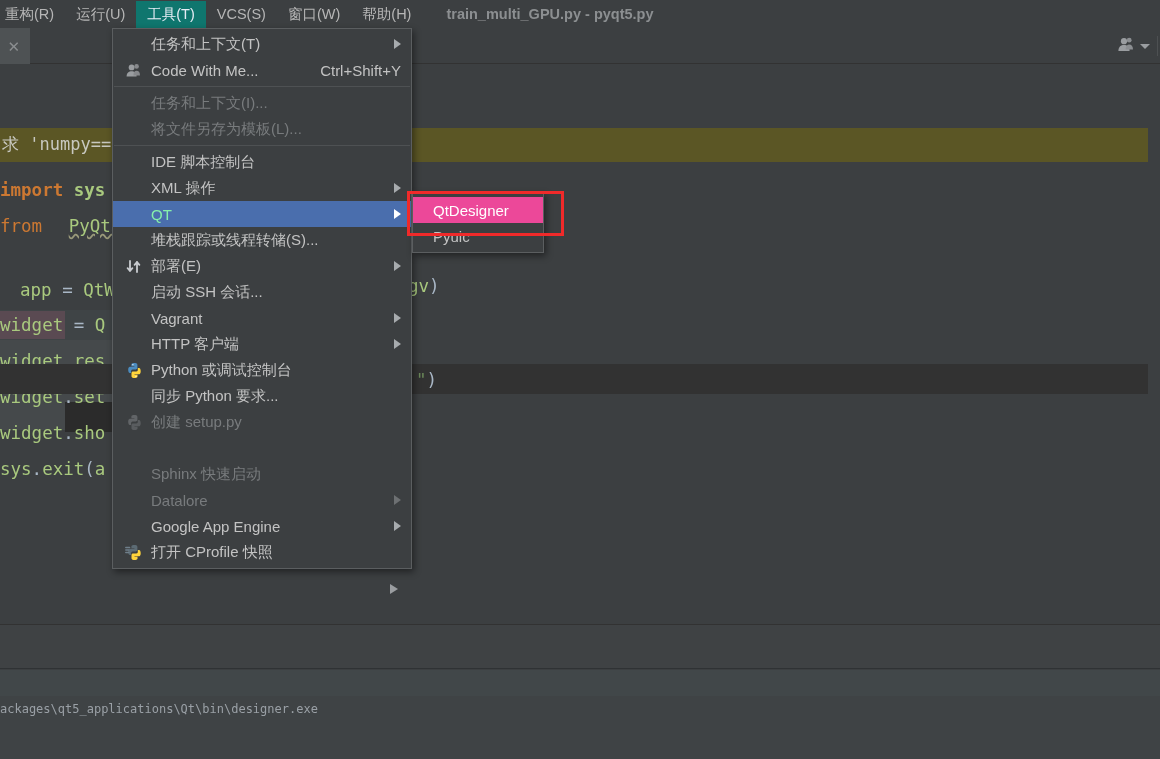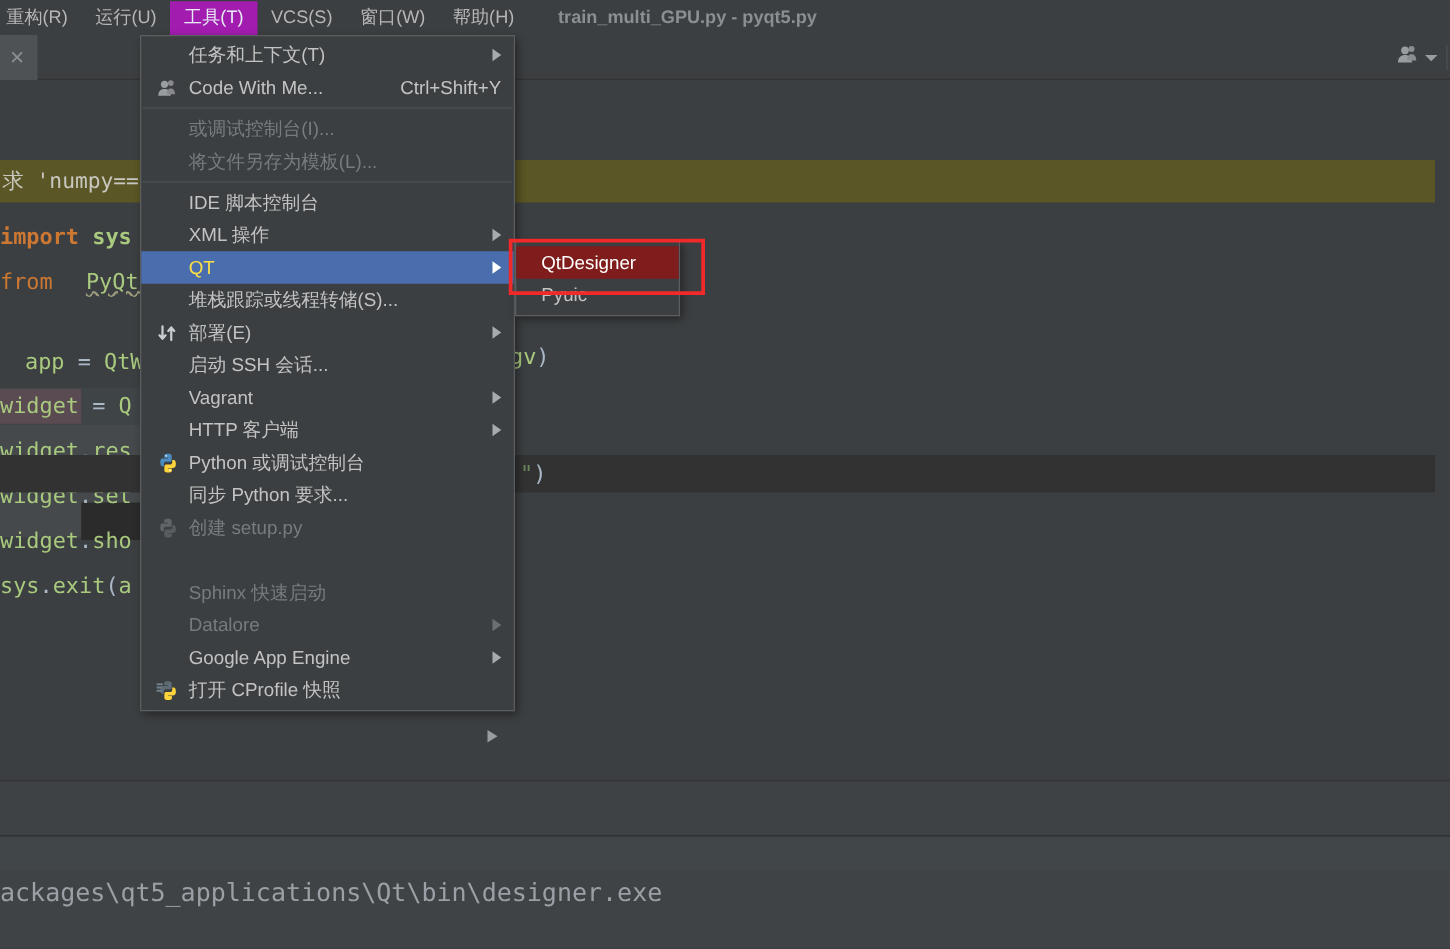--- a/index.html
+++ b/index.html
@@ -16,21 +16,21 @@
   
   .menubar {
     position: absolute; left: 0; top: 0; width: 1160px; height: 28px;
     background: #3c3f41; display: flex; align-items: center;
     color: #bbbbbb; font-size: 14.5px; z-index: 40;
   }
   .menubar-item {
     padding: 4px 11px 5px 11px; height: 27px; line-height: 19px;
     white-space: nowrap; color: #b6b6b6;
   }
-  .menubar-item.active { background: #a21caf; color: #e6ecf5; }
+  .menubar-item.active { background: #0f766e; color: #e6ecf5; }
   .win-title {
     margin-left: 24px; color: #8c8f91; font-size: 14.5px; white-space: nowrap; font-weight: bold;
   }
 
   
   .editor-root { position: absolute; left: 0; top: 28px; width: 1160px; height: 731px; background: #3c3f41; }
 
   .tabstrip { position: absolute; left: 0; top: 0; width: 1160px; height: 36px; background: #3c3f41; border-bottom: 1px solid #323232;}
   .tab-active {
     position: absolute; left: -32px; top: 0; width: 62px; height: 36px;
@@ -74,57 +74,57 @@
 
   .right-rail { position:absolute; right:0; top:36px; width:12px; height:560px; background:#3c3f41; }
 
   .lower-pane-sep { position: absolute; left:0; top: 596px; width: 1160px; height: 1px; background: #323232; }
   .lower-pane { position:absolute; left:0; top: 597px; width:1160px; height: 44px; background:#3f4244; border-bottom:1px solid #2f3234;}
   .console {
     position: absolute; left:0; top: 642px; width:1160px; height: 89px; background: #3f4345;
   }
   .console-head { position:absolute; left:0; top:0; width:1160px; height:26px; background:#414749; }
   .console-text {
-    position:absolute; left: 0px; top: 32px; color: #9aa0a6; font-size: 20px; white-space: nowrap;
+    position:absolute; left: 0px; top: 32px; color: #9aa0a6; font-size: 12px; white-space: nowrap;
     font-family: "DejaVu Sans Mono", "Liberation Mono", monospace;
   }
 
   
   .menu {
     position: absolute; left: 112px; top: 28px; width: 300px;
     background: #3c3f41; border: 1px solid #5b5e60; z-index: 60;
     padding: 2px 0 3px 0;
     box-shadow: 2px 3px 7px rgba(0,0,0,0.45);
   }
   .mi {
     position: relative; display: flex; align-items: center; height: 26px;
     padding: 0 10px 0 10px; color: #c3c3c3; font-size: 15px; white-space: nowrap;
   }
-  .mi.sel { background: #4a6ead; color: #fde047; }
+  .mi.sel { background: #4a6ead; color: #86efac; }
   .mi.disabled { color: #787b7d; }
   .mi-icon { width: 22px; height: 18px; margin-right: 6px; display: flex; align-items: center; justify-content: center; flex: 0 0 22px;}
   .mi-label { flex: 1 1 auto; }
   .mi-accel { color: #c3c3c3; font-size: 15px; margin-left: 18px; }
   .mi-arrow {
     width: 0; height: 0; margin-left: 14px;
     border-top: 5px solid transparent; border-bottom: 5px solid transparent; border-left: 7px solid #a7abae;
   }
   .mi.disabled .mi-arrow { border-left-color: #6d7072; }
   .mi.sel .mi-arrow { border-left-color: #ffffff; }
   .msep { height: 1px; background: #4e5153; margin: 3px 1px; }
 
   
   .submenu {
     position: absolute; left: 412px; top: 192px; width: 132px;
     background: #3c3f41; border: 1px solid #5b5e60; z-index: 70;
     padding: 4px 0 3px 0; box-shadow: 2px 3px 7px rgba(0,0,0,0.45);
   }
   .smi { height: 26px; display: flex; align-items: center; padding-left: 20px;
          color: #c3c3c3; font-size: 15px; white-space: nowrap;}
-  .smi.sel { background: #7f1d1d; color: #fff; }
+  .smi.sel { background: #ec4899; color: #fff; }
 
   .redbox {
     position: absolute; left: 407px; top: 191px; width: 157px; height: 45px;
     border: 3px solid #f02a2a; z-index: 90; pointer-events: none;
   }
 </style>
 </head>
 <body>
 
 <div id="root">
@@ -222,21 +222,21 @@
             <circle cx="11.6" cy="3.4" r="2.3" fill="#87898c"></circle>
             <path d="M8.4 12.4 C8.4 9.2 9.9 7.8 11.6 7.8 C13.5 7.8 15 9.2 15 12.4 Z" fill="#87898c"></path>
           </svg>
         </span>
         <span class="mi-label">Code With Me...</span>
         <span class="mi-accel">Ctrl+Shift+Y</span>
       </div>
       <div class="msep"></div>
       <div class="mi disabled">
         <span class="mi-icon"></span>
-        <span class="mi-label">或调试控制台(I)...</span>
+        <span class="mi-label">任务和上下文(I)...</span>
       </div>
       <div class="mi disabled">
         <span class="mi-icon"></span>
         <span class="mi-label">将文件另存为模板(L)...</span>
       </div>
       <div class="msep"></div>
       <div class="mi">
         <span class="mi-icon"></span>
         <span class="mi-label">IDE 脚本控制台</span>
       </div>

